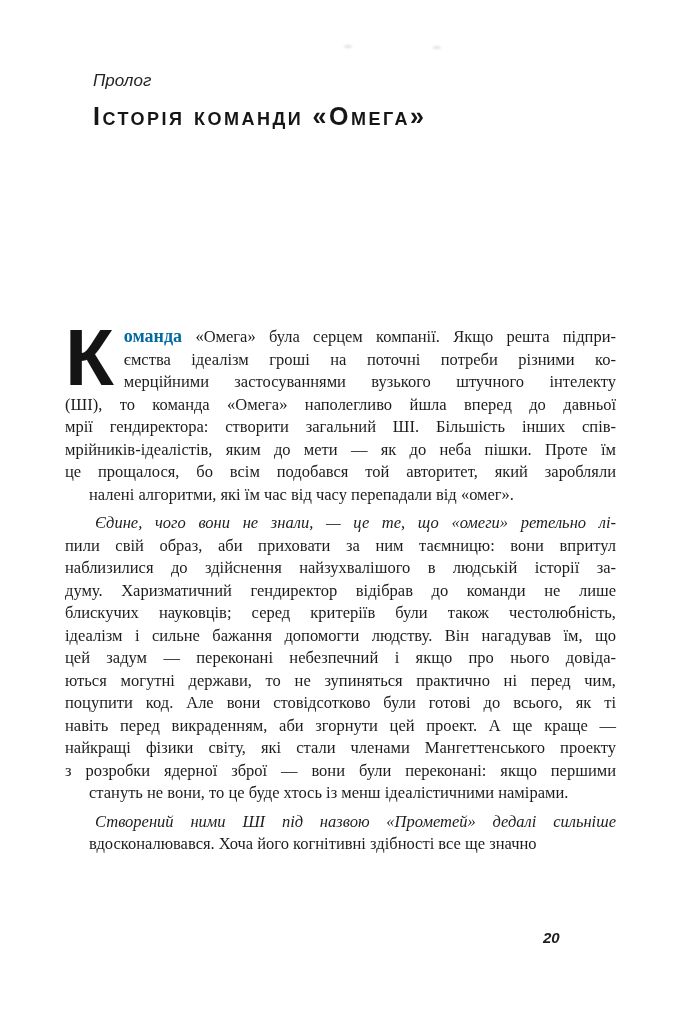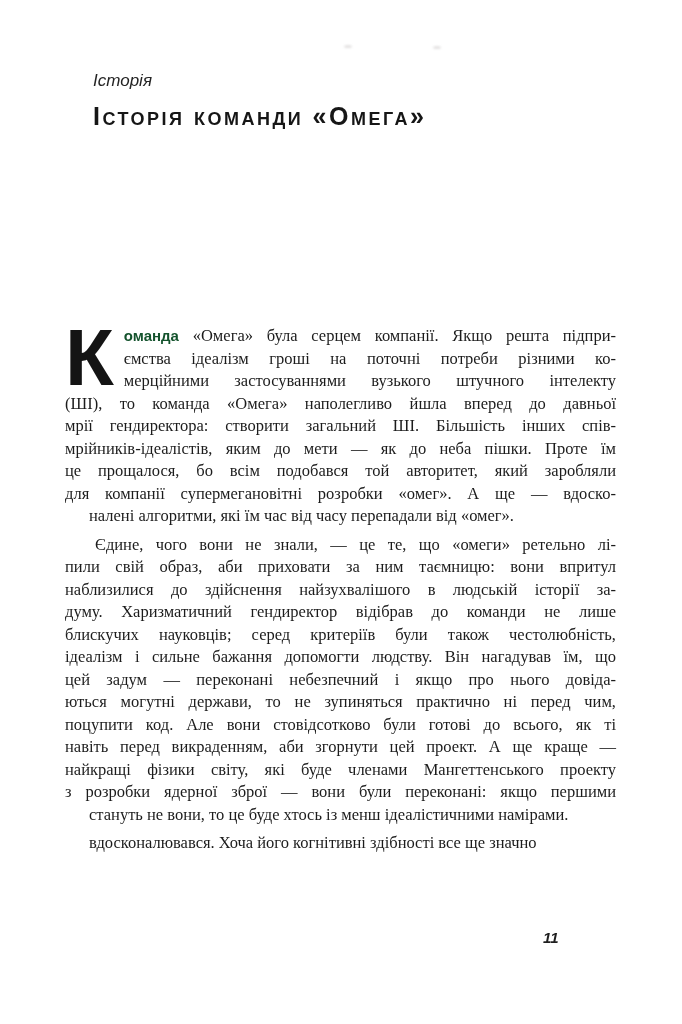--- a/index.html
+++ b/index.html
@@ -40,36 +40,36 @@
     position:absolute;
     left:65px; top:325px;
     width:551px;
     font-size:16.5px;
     line-height:22.5px;
   }
   .para { margin:0; }
   .para + .para { margin-top:6px; }
   .line { text-align:justify; text-align-last:justify; }
   .line.end { text-align-last:left;margin-left:24px; }
-  .line.indent { text-indent:30px; }
+  .line.indent { text-indent:30px;font-style:italic; }
   .dropcap {
     float:left;
     font-family:"Liberation Sans","DejaVu Sans",sans-serif;
     font-weight:700;
     font-size:80px;
     line-height:64px;
     height:66px;
     margin:1px 10px 0 0;
     color:#141414;
   }
   .lead-bold {
-    font-family:Liberation Sans, sans-serif;
+    font-family:Liberation Serif, serif;
     font-weight:700;
-    font-size:15px;
-    color:#14532d;
+    font-size:18px;
+    color:#0369a1;
   }
 
   .folio {
     position:absolute;
     left:543px; top:929px;
     font-family:"Liberation Sans","DejaVu Sans",sans-serif;
     font-style:italic;
     font-weight:700;
     font-size:15px;
     color:#1e1e1e;
@@ -77,56 +77,56 @@
 </style>
 </head>
 <body>
 
 <div class="page">
 
   <span class="artifact a1"></span>
   <span class="artifact a2"></span>
 
   <header class="chapter-header">
-    <div class="kicker">Історія</div>
+    <div class="kicker">Пролог</div>
     <h1 class="chapter-title">Історія команди «Омега»</h1>
   </header>
 
   <main class="body-text">
 
     <div class="para">
       <span class="dropcap">К</span>
       <div class="line"><span class="lead-bold">оманда</span><span> «Омега» була серцем компанії. Якщо решта підпри-</span></div>
       <div class="line">ємства ідеалізм гроші на поточні потреби різними ко-</div>
       <div class="line">мерційними застосуваннями вузького штучного інтелекту</div>
       <div class="line">(ШІ), то команда «Омега» наполегливо йшла вперед до давньої</div>
       <div class="line">мрії гендиректора: створити загальний ШІ. Більшість інших спів-</div>
       <div class="line">мрійників-ідеалістів, яким до мети — як до неба пішки. Проте їм</div>
       <div class="line">це прощалося, бо всім подобався той авторитет, який заробляли</div>
-      <div class="line">для компанії супермегановітні розробки «омег». А ще — вдоско-</div>
       <div class="line end">налені алгоритми, які їм час від часу перепадали від «омег».</div>
     </div>
 
     <div class="para">
       <div class="line indent">Єдине, чого вони не знали, — це те, що «омеги» ретельно лі-</div>
       <div class="line">пили свій образ, аби приховати за ним таємницю: вони впритул</div>
       <div class="line">наблизилися до здійснення найзухвалішого в людській історії за-</div>
       <div class="line">думу. Харизматичний гендиректор відібрав до команди не лише</div>
       <div class="line">блискучих науковців; серед критеріїв були також честолюбність,</div>
       <div class="line">ідеалізм і сильне бажання допомогти людству. Він нагадував їм, що</div>
       <div class="line">цей задум — переконані небезпечний і якщо про нього довіда-</div>
       <div class="line">ються могутні держави, то не зупиняться практично ні перед чим,</div>
       <div class="line">поцупити код. Але вони стовідсотково були готові до всього, як ті</div>
       <div class="line">навіть перед викраденням, аби згорнути цей проект. А ще краще —</div>
-      <div class="line">найкращі фізики світу, які буде членами Мангеттенського проекту</div>
+      <div class="line">найкращі фізики світу, які стали членами Мангеттенського проекту</div>
       <div class="line">з розробки ядерної зброї — вони були переконані: якщо першими</div>
       <div class="line end">стануть не вони, то це буде хтось із менш ідеалістичними намірами.</div>
     </div>
 
     <div class="para">
+      <div class="line indent">Створений ними ШІ під назвою «Прометей» дедалі сильніше</div>
       <div class="line end">вдосконалювався. Хоча його когнітивні здібності все ще значно</div>
     </div>
 
   </main>
 
-  <span class="folio">11</span>
+  <span class="folio">20</span>
 
 </div>
 
 </body></html>

